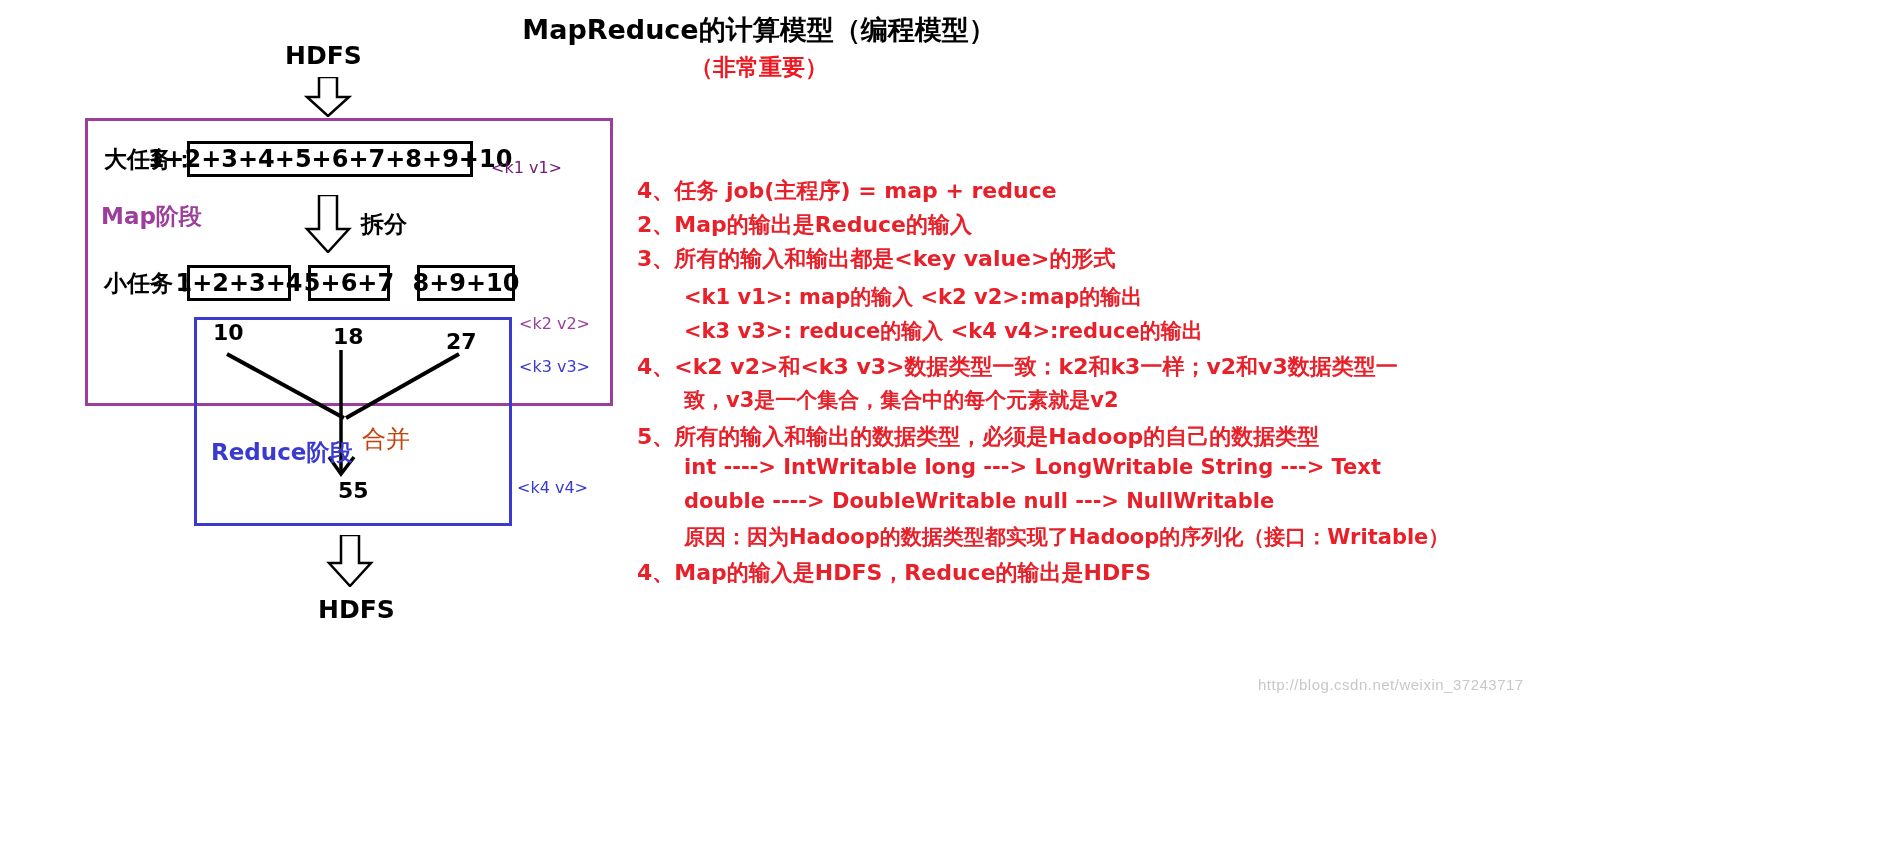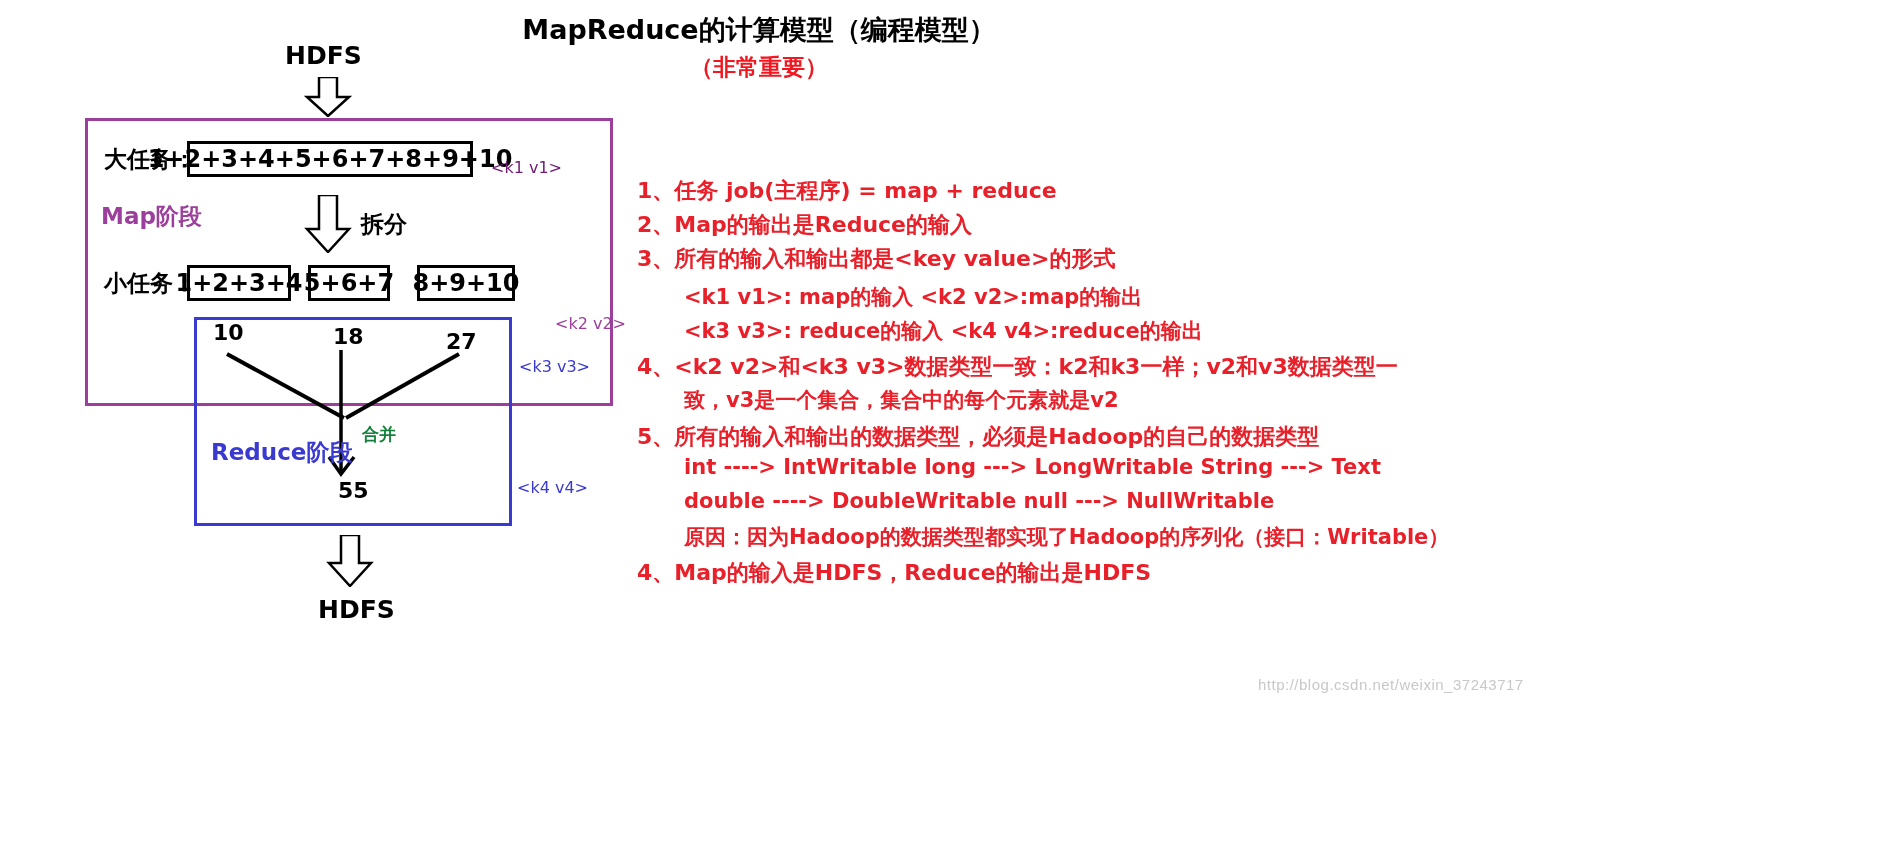--- a/index.html
+++ b/index.html
@@ -111,24 +111,24 @@
   #num-18 { left: 333px; top: 324px; }
   #num-27 { left: 446px; top: 329px; }
   #num-55 { left: 338px; top: 478px; font-size: 22px; }
 
   #label-split {
     left: 361px; top: 209px;
     font-size: 23px; font-weight: bold; color: #000;
   }
   #label-merge {
     left: 362px; top: 423px;
-    font-size: 17px; font-weight: bold; color: #15803d;
+    font-size: 24px; font-weight: normal; color: #c2410c;
   }
   #kv1 { left: 491px; top: 158px; color: #701a75; }
-  #kv2 { left: 519px; top: 314px; color: #9c3f9c; margin-left: 36px; }
+  #kv2 { left: 519px; top: 314px; color: #9c3f9c; }
   #kv3 { left: 519px; top: 357px; color: #3a3ad0; }
   #kv4 { left: 517px; top: 478px; color: #3a3ad0; }
 
   
   #converge-svg { left: 194px; top: 317px; }
 
   
   #rt-headline {
     left: 645px; top: 108px;
     font-size: 23px; font-weight: bold; color: #f01820;
@@ -222,21 +222,21 @@
 
   <div class="abs partial-num" id="num-55">55</div>
   <div class="abs" id="kv4">&lt;k4  v4&gt;</div>
 
   <svg class="abs" id="arrow-bottom" width="50" height="52" viewBox="0 0 50 52">
     <polygon points="16,0 34,0 34,28 46,28 25,51 4,28 16,28" fill="#ffffff" stroke="#000000" stroke-width="2.5"></polygon>
   </svg>
   <div class="abs" id="hdfs-bottom">HDFS</div>
 
 
-  <div class="rt-item" id="rt1">1、任务 job(主程序) = map + reduce</div>
+  <div class="rt-item" id="rt1">4、任务 job(主程序) = map + reduce</div>
   <div class="rt-item" id="rt2">2、Map的输出是Reduce的输入</div>
   <div class="rt-item" id="rt3">3、所有的输入和输出都是&lt;key value&gt;的形式</div>
   <div class="rt-sub" id="rt3a">&lt;k1 v1&gt;: map的输入     &lt;k2  v2&gt;:map的输出</div>
   <div class="rt-sub" id="rt3b">&lt;k3 v3&gt;: reduce的输入   &lt;k4 v4&gt;:reduce的输出</div>
   <div class="rt-item" id="rt4">4、&lt;k2 v2&gt;和&lt;k3 v3&gt;数据类型一致：k2和k3一样；v2和v3数据类型一</div>
   <div class="rt-sub" id="rt4b">致，v3是一个集合，集合中的每个元素就是v2</div>
   <div class="rt-item" id="rt5">5、所有的输入和输出的数据类型，必须是Hadoop的自己的数据类型</div>
   <div class="rt-sub" id="rt5a">int ----&gt; IntWritable   long ---&gt; LongWritable   String ---&gt; Text</div>
   <div class="rt-sub" id="rt5c">原因：因为Hadoop的数据类型都实现了Hadoop的序列化（接口：Writable）</div>
   <div class="rt-sub" id="rt5b">double  ----&gt; DoubleWritable   null   ---&gt; NullWritable</div>

